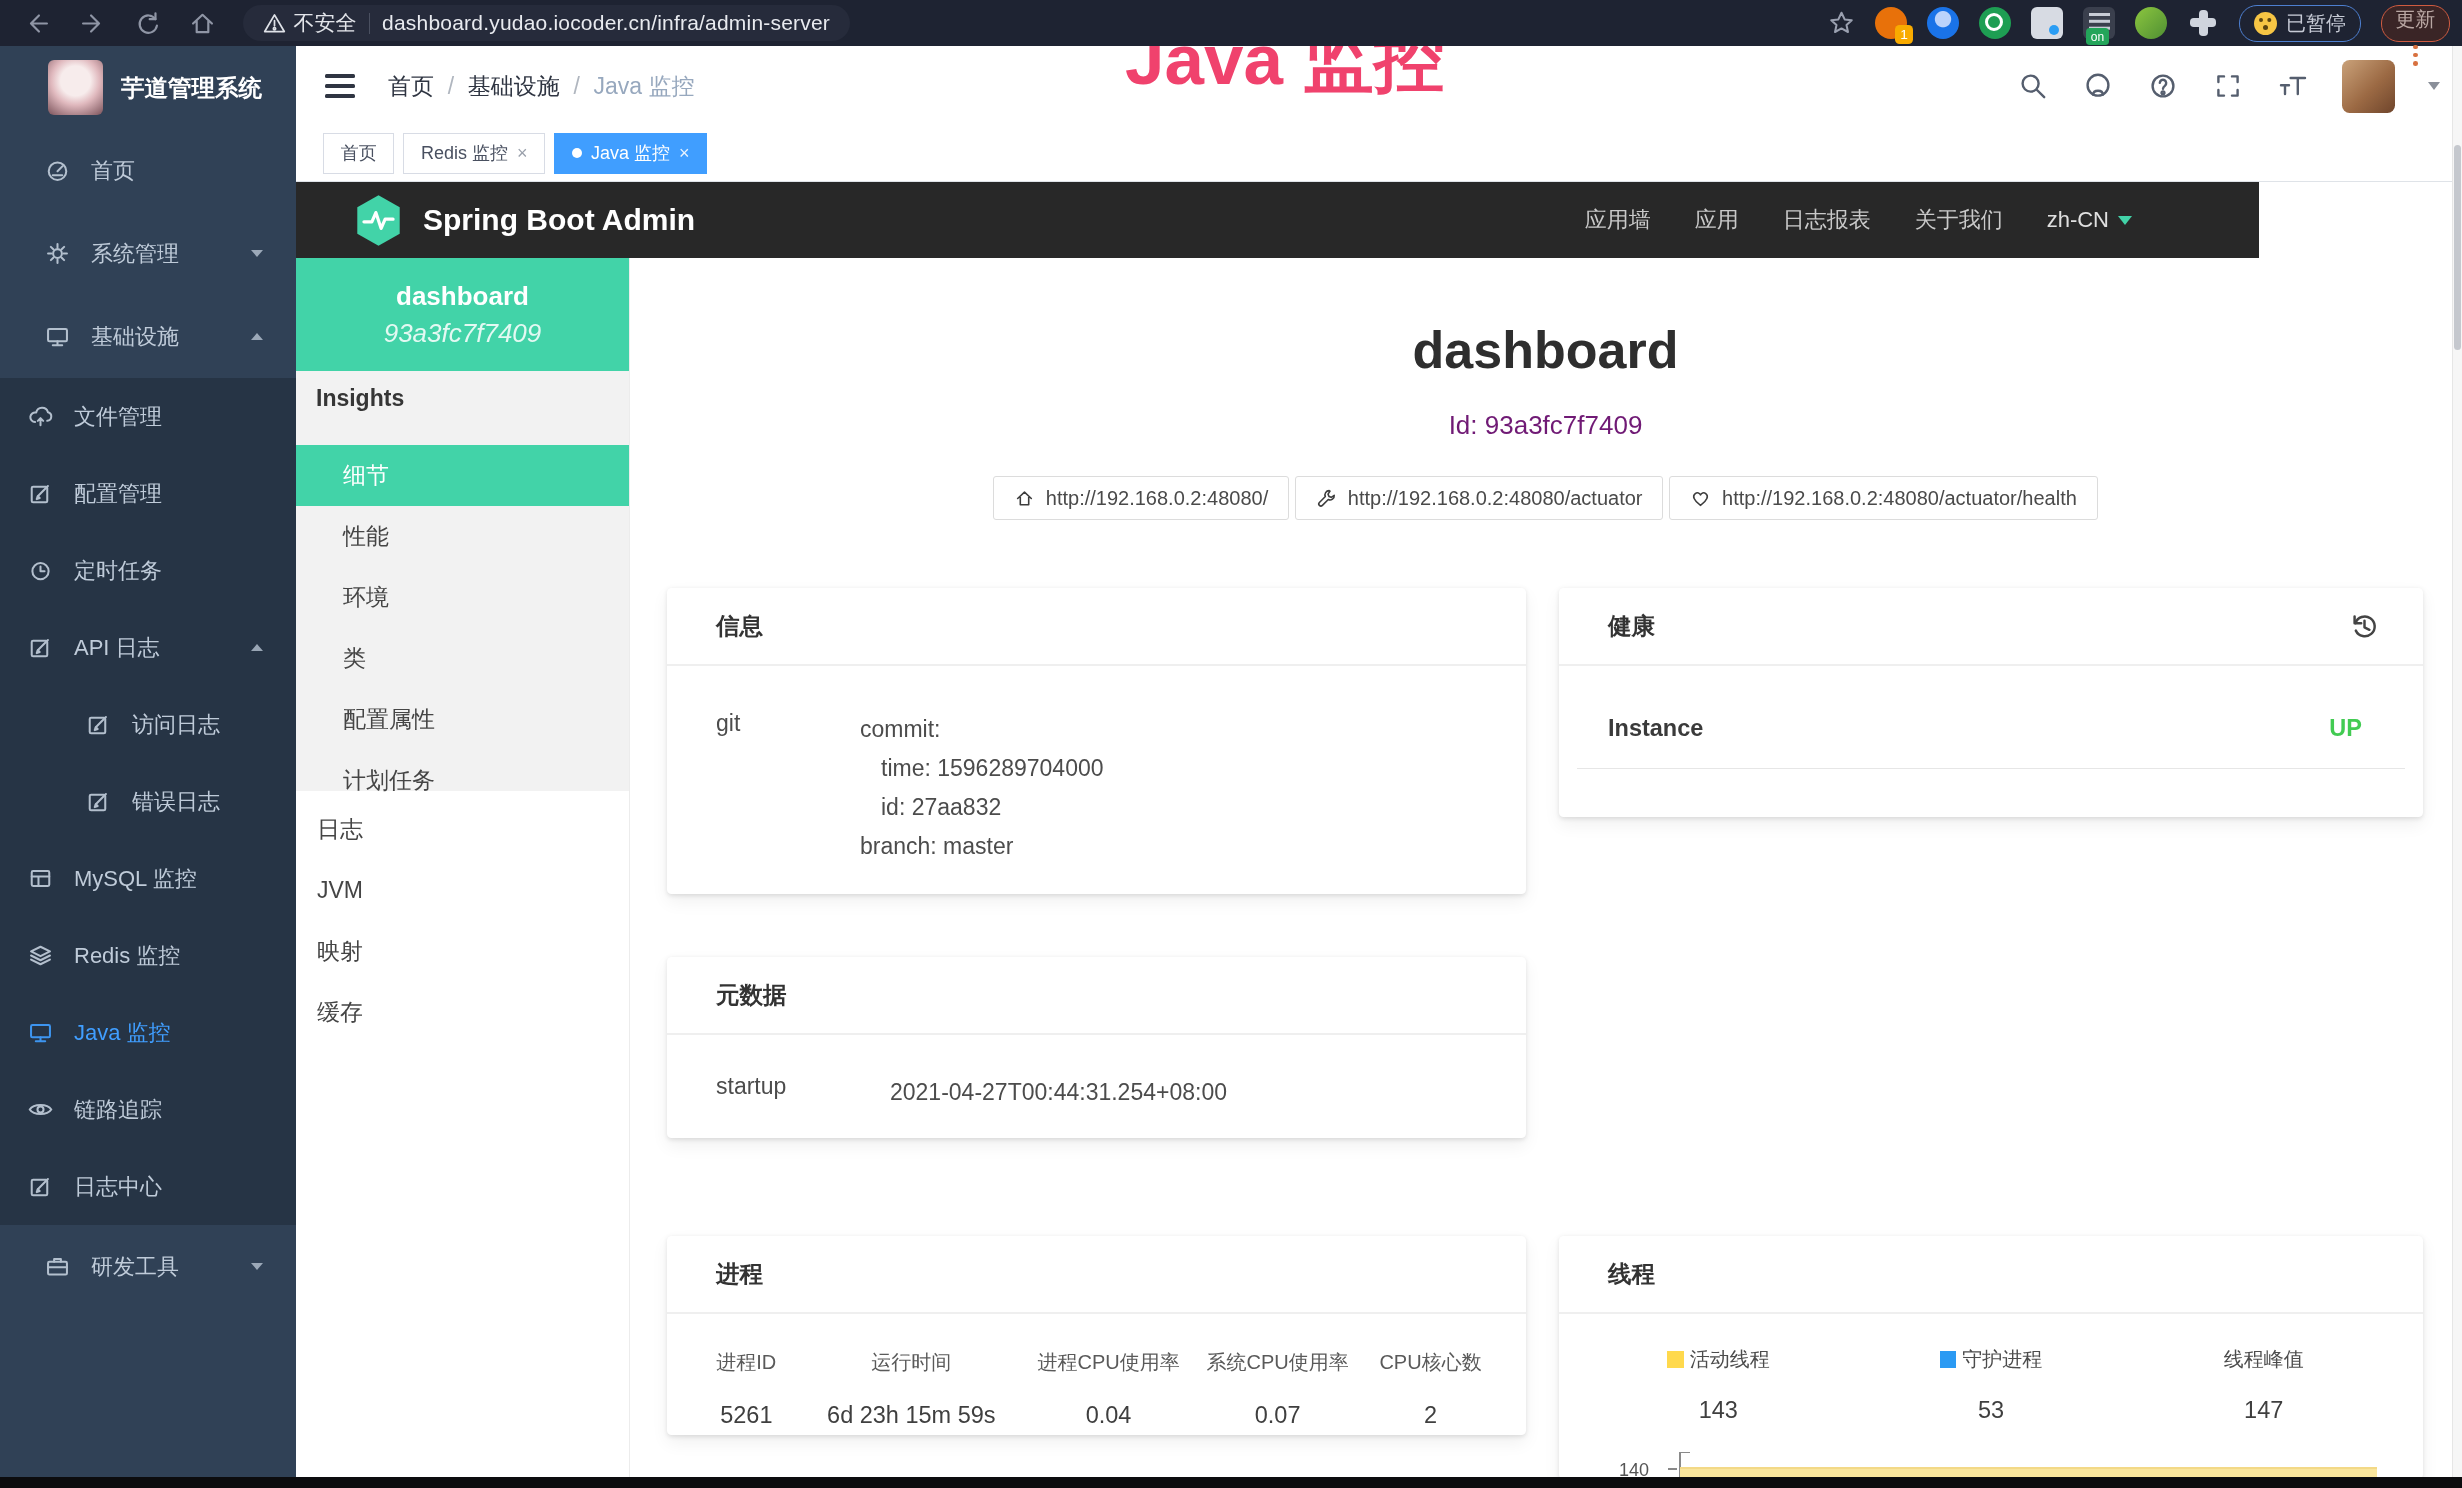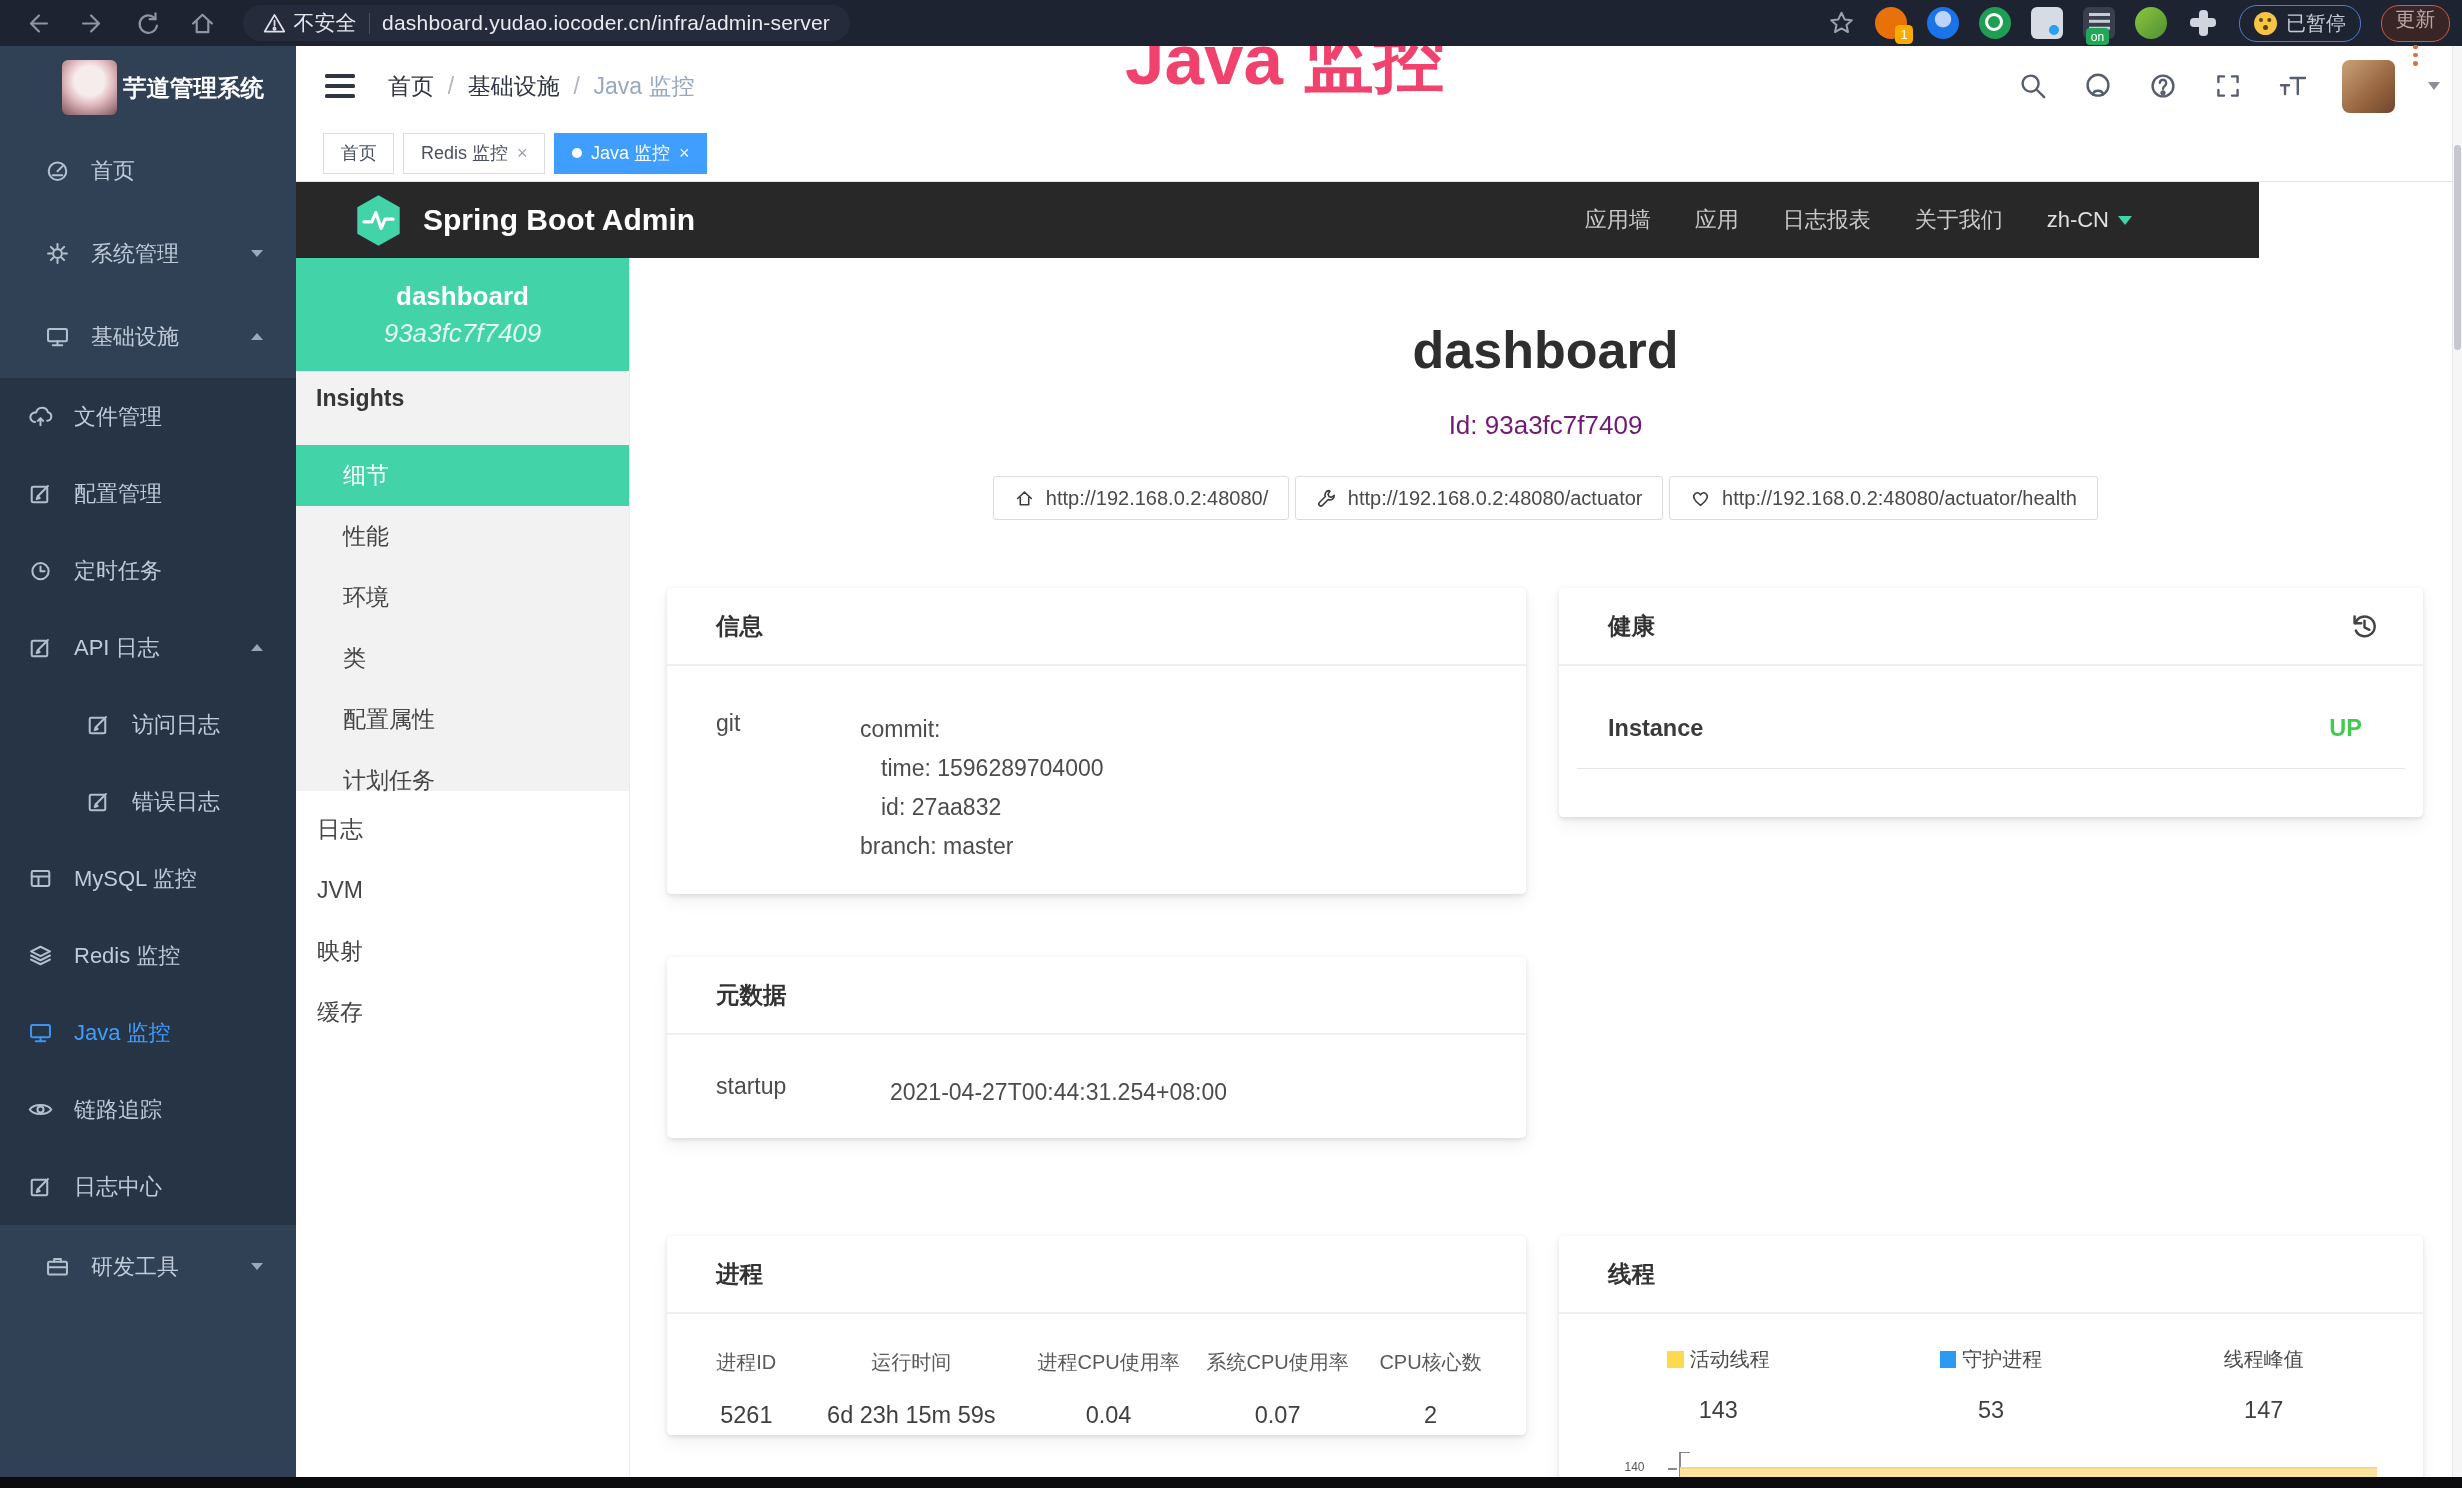--- a/index.html
+++ b/index.html
@@ -44,21 +44,21 @@
   .face{width:23px;height:23px;border-radius:50%;background:#f6c544;position:relative;}
   .face::before{content:"";position:absolute;left:5.3px;top:6.8px;width:3.8px;height:3.8px;border-radius:50%;background:#5a4410;
     box-shadow:8.3px 0 0 #5a4410;}
   .face::after{content:"";position:absolute;left:9px;top:13.7px;width:5.3px;height:5.3px;border-radius:50%;background:#5a4410;}
   .pill-update{border:1.5px solid #cf5b40;background:#3a2526;color:#b9a7a3;gap:12px;flex-direction:column;}
   .vdots{display:flex;flex-direction:column;gap:3.8px;}
   .vdots i{width:4.6px;height:4.6px;border-radius:50%;background:#d8713f;}
 
   
   .os-sidebar{position:absolute;left:0;top:46px;width:296px;height:1443px;background:#304156;color:#bfcbd9;z-index:5;}
-  .logo-row{display:flex;align-items:center;gap:6px;height:83px;padding-left:62px;}
+  .logo-row{display:flex;align-items:center;gap:18px;height:83px;padding-left:48px;}
   .logo-img{width:55px;height:55px;border-radius:6px;flex:none;
     background:radial-gradient(circle at 50% 38%,#f7ecec 0 34%,#e0b9be 55%,#7a525a 100%);}
   .logo-title{font-size:23.5px;font-weight:700;color:#ffffff;}
   .os-item{display:flex;align-items:center;gap:20px;font-size:22px;cursor:pointer;}
   .os-item.root{height:83px;padding-left:44px;}
   .os-sub{background:#263445;}
   .os-sub .os-item{height:77px;padding-left:27px;}
   .os-sub .os-item.lvl3{padding-left:85px;}
   .os-ic{width:27px;height:27px;flex:none;opacity:.92;}
   .os-item.active{color:#409eff;}
@@ -148,21 +148,21 @@
   .pc1{width:13%;}.pc2{width:28%;}.pc3{width:21%;}.pc4{width:21%;}.pc5{width:17%;}
   .phead .pc{font-size:20px;color:#5a5a5a;}
   .pvals{margin-top:26px;}
   .pvals .pc{font-size:23.5px;color:#3f3f3f;}
   .tstats{display:flex;padding:32px 23px 0;}
   .tcol{flex:1;text-align:center;}
   .tlabel{display:inline-flex;align-items:center;gap:6px;font-size:20px;color:#4c4c4c;}
   .legend{width:16.7px;height:16.7px;flex:none;}
   .tval{margin-top:24px;font-size:23.5px;color:#3f3f3f;}
   .tchart{position:relative;margin-top:26px;height:167px;}
-  .ylab{position:absolute;left:46px;width:59px;text-align:center;font-size:12px;color:#555;}
+  .ylab{position:absolute;left:60px;width:59px;text-align:left;font-size:18px;color:#555;}
   .tickm{position:absolute;left:109px;width:9px;height:1.5px;background:#888;}
   .axis{position:absolute;left:120px;top:1.5px;bottom:0;width:1.5px;background:#8a8a8a;}
   .axis-cap{position:absolute;left:120px;top:1.5px;width:10.6px;height:1.5px;background:#8a8a8a;}
   .area{position:absolute;left:121px;right:46px;top:16.7px;bottom:0;background:#f9e59d;border-top:2.3px solid #f3d987;}
 
   .page-scrollbar{position:absolute;right:0;top:46px;width:9px;height:1432px;background:#f6f6f6;border-left:0.8px solid #e6e6e6;z-index:40;}
   .page-thumb{position:absolute;right:0.8px;top:99px;width:6.8px;height:205px;border-radius:3.8px;background:#c5c8ce;cursor:pointer;}
   .bottom-strip{position:absolute;left:0;top:1477px;width:2462px;height:11.4px;background:#0c0c0e;z-index:60;}
 </style>
 </head>

